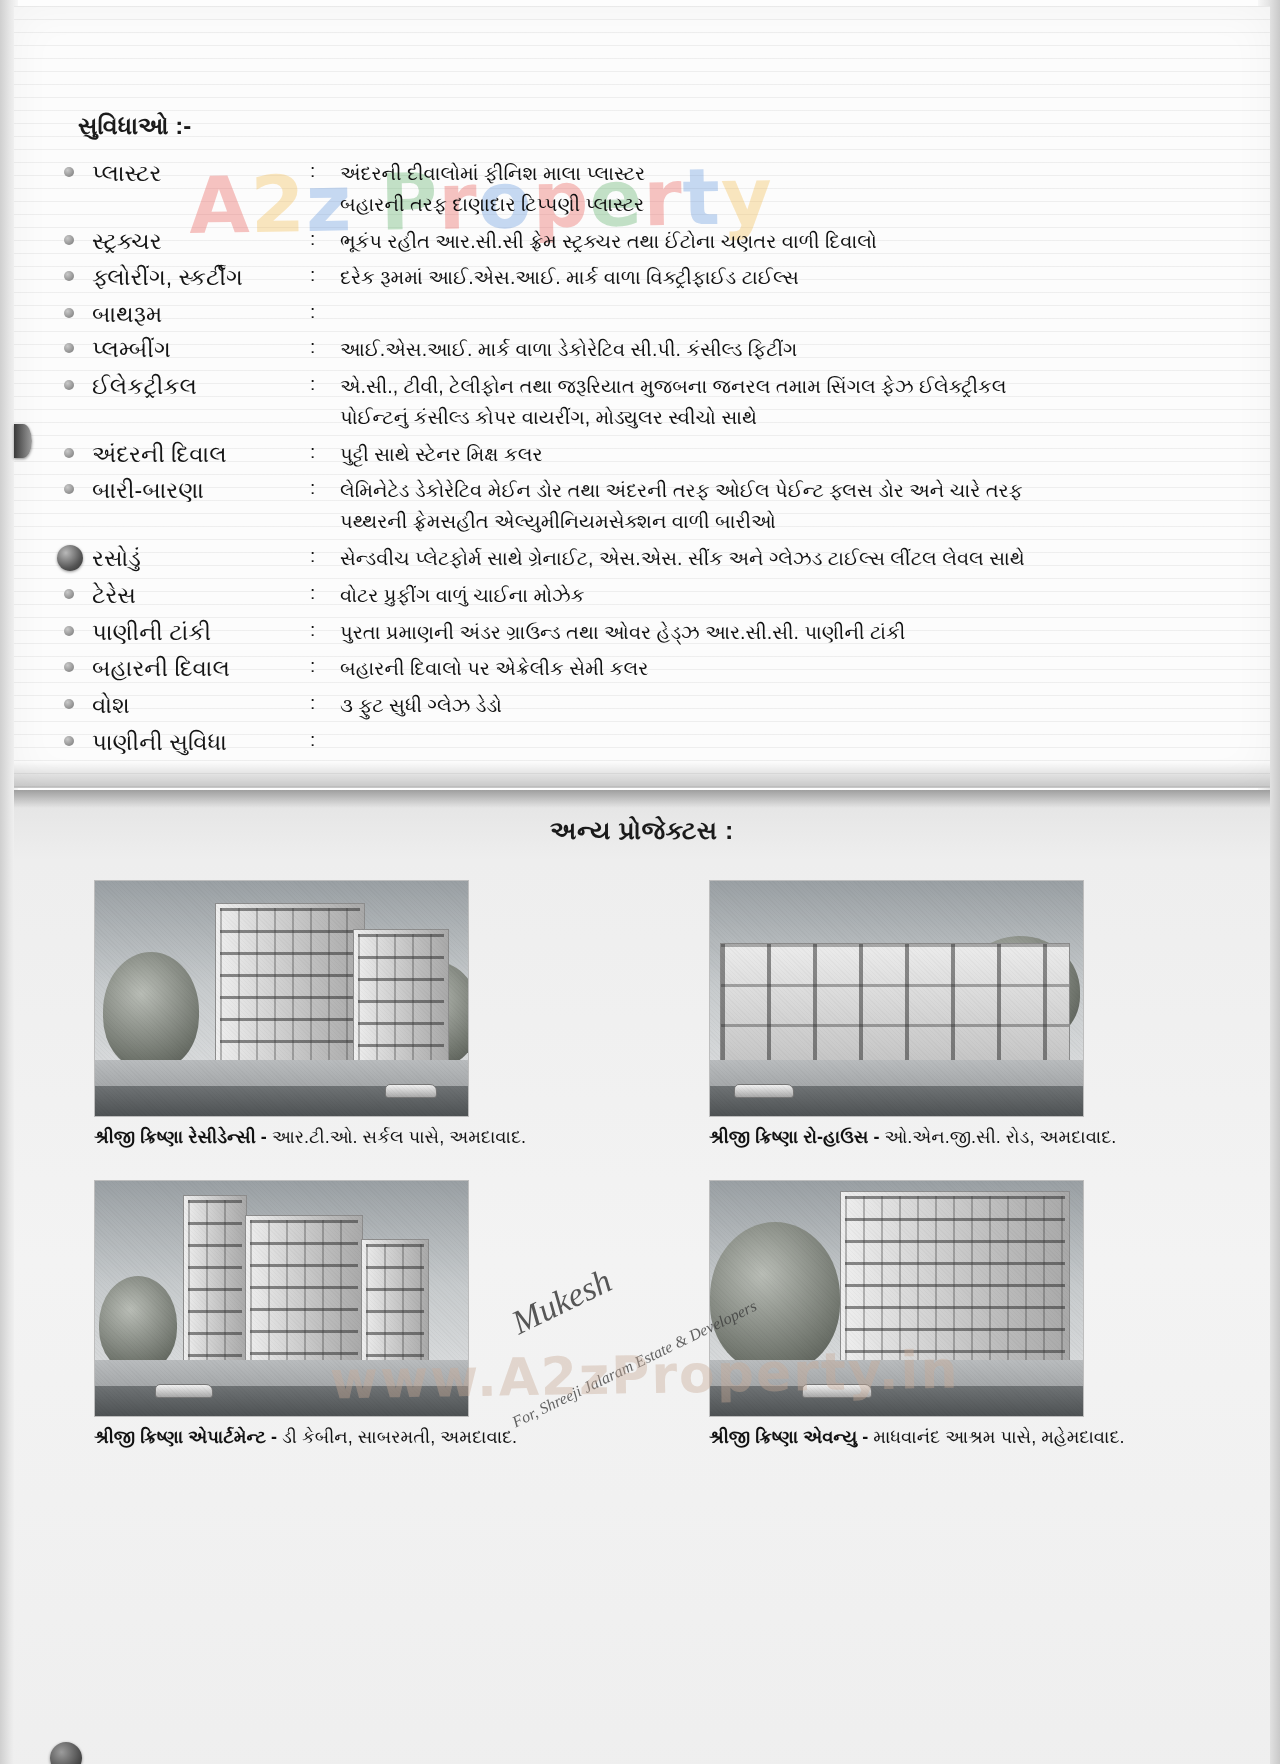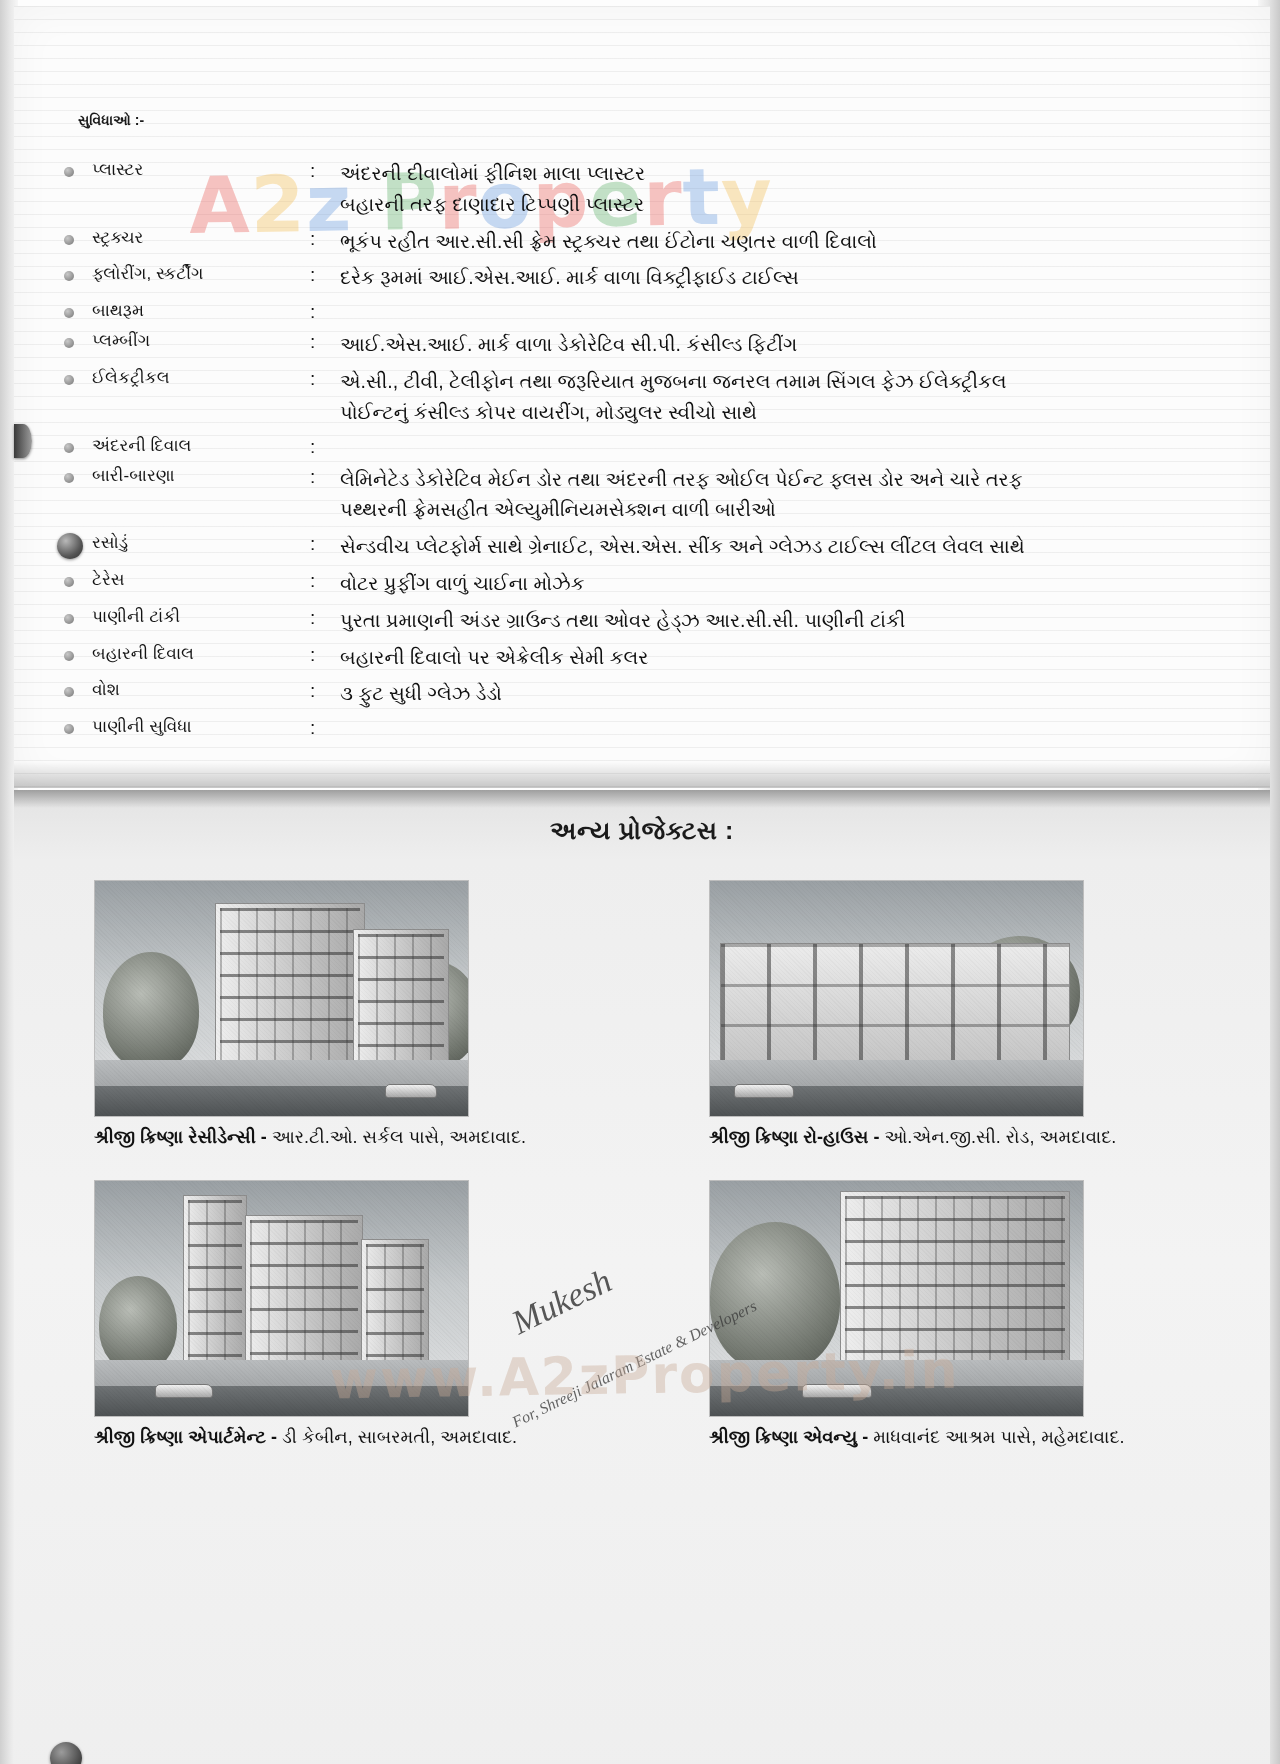--- a/index.html
+++ b/index.html
@@ -63,21 +63,21 @@
     position: absolute; left: 330px; top: 1345px;
     font-size: 52px; font-weight: bold; letter-spacing: 2px;
     font-family: "DejaVu Sans", sans-serif;
     color: rgba(200,170,150,0.40); white-space: nowrap;
     pointer-events: none; transform: rotate(-1deg);
   }
 
   
   #amenities-title {
     position: absolute; left: 64px; top: 106px;
-    font-size: 14px; font-weight: bold; color: #1b1b1b;
+    font-size: 24px; font-weight: bold; color: #1b1b1b;
     font-family: "Liberation Sans", "DejaVu Sans", sans-serif;
   }
   #amenities-list {
     position: absolute; left: 50px; top: 152px; width: 1000px;
   }
   .amenity-row {
     display: flex; align-items: flex-start;
     margin-bottom: 6px;
   }
   .bullet-cell { width: 28px; padding-top: 9px; flex: 0 0 28px; }
@@ -85,21 +85,21 @@
     display: block; width: 10px; height: 10px; border-radius: 50%;
     background: radial-gradient(circle at 35% 32%, #c9c9c9, #8e8e8e 70%, #6f6f6f);
   }
   .amenity-row.kitchen .bullet {
     width: 26px; height: 26px; margin-left: -7px; margin-top: -7px;
     background: radial-gradient(circle at 34% 30%, #b9b9b9, #555 62%, #2f2f2f);
     box-shadow: 0 1px 3px rgba(0,0,0,0.4);
   }
   .label-cell {
     flex: 0 0 218px; width: 218px;
-    font-size: 17px; color: #141414; padding-top: 2px;
+    font-size: 23px; color: #141414; padding-top: 2px;
     font-family: "Liberation Sans", "DejaVu Sans", sans-serif;
   }
   .colon-cell {
     flex: 0 0 30px; width: 30px; font-size: 19px; color: #141414; padding-top: 2px;
   }
   .value-cell {
     flex: 1; font-size: 19.5px; color: #101010; line-height: 1.58;
     font-family: "Liberation Sans", "DejaVu Sans", sans-serif;
   }
   .value-cell .line2 { display: block; }
@@ -275,20 +275,21 @@
           <span class="line2">પોઈન્ટનું કંસીલ્ડ કોપર વાયરીંગ, મોડ્યુલર સ્વીચો સાથે</span>
         </div>
       </div>
 
       <div class="amenity-row">
         <div class="bullet-cell">
             <span class="bullet"></span>
           </div>
         <div class="label-cell">અંદરની દિવાલ</div>
         <div class="colon-cell">:</div>
+        <div class="value-cell">પુટ્ટી સાથે સ્ટેનર મિક્ષ કલર</div>
       </div>
 
       <div class="amenity-row">
         <div class="bullet-cell">
             <span class="bullet"></span>
           </div>
         <div class="label-cell">બારી-બારણા</div>
         <div class="colon-cell">:</div>
         <div class="value-cell">
           <span>લેમિનેટેડ ડેકોરેટિવ મેઈન ડોર તથા અંદરની તરફ ઓઈલ પેઈન્ટ ફ્લસ ડોર અને ચારે તરફ</span>

